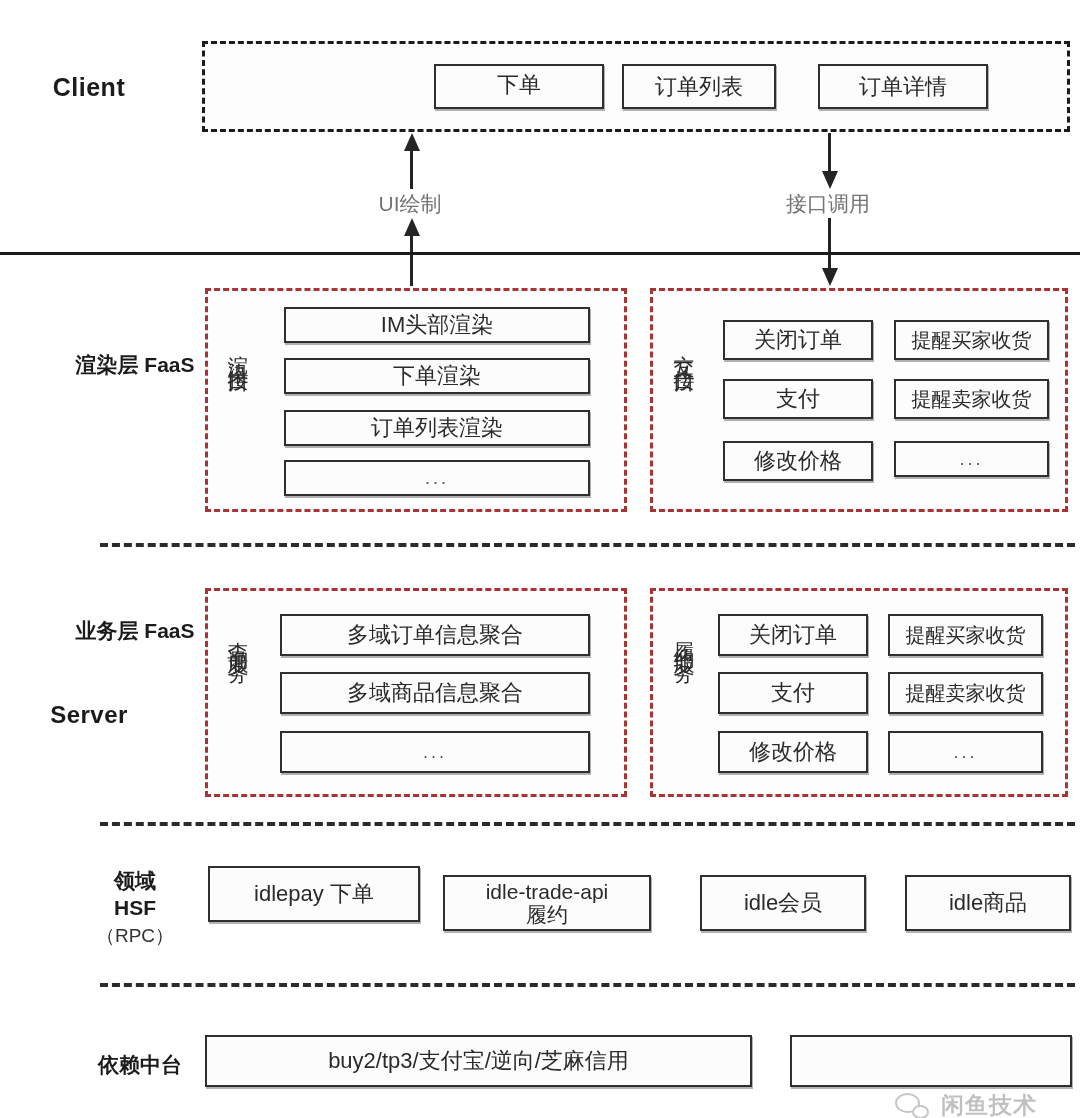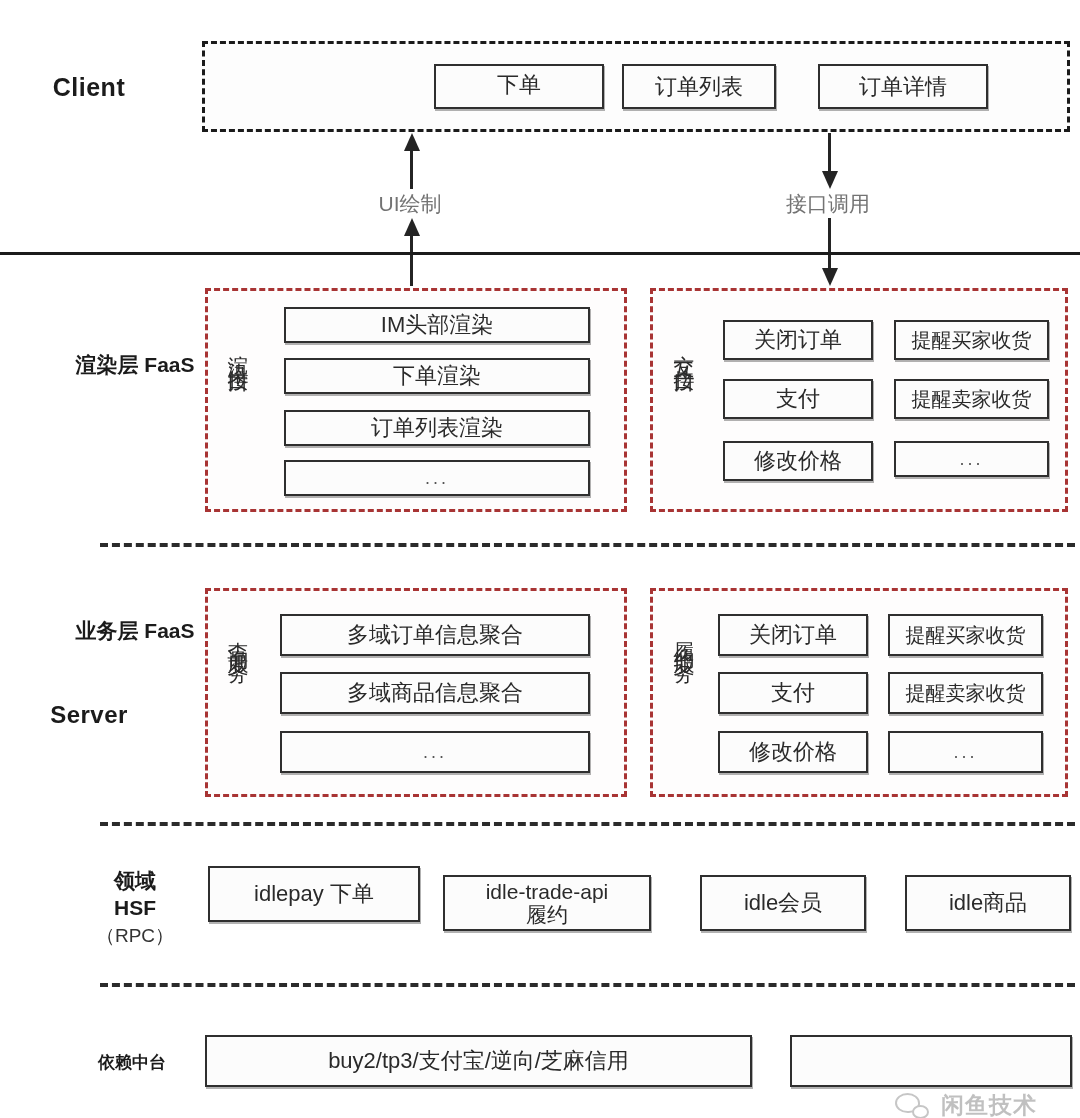--- a/index.html
+++ b/index.html
@@ -34,21 +34,21 @@
     position: absolute;
     text-align: center;
     color: #1b1b1b;
     font-weight: bold;
     line-height: 1.28;
   }
   #label-render  { left: 70px; top: 352px; width: 130px; font-size: 21px; }
   #label-biz     { left: 70px; top: 618px; width: 130px; font-size: 21px; }
   #label-hsf     { left: 70px; top: 868px; width: 130px; font-size: 21px; }
   #label-hsf .rpc { font-weight: normal; font-size: 19px; color: #333; }
-  #label-dep     { left: 62px; top: 1052px; width: 140px; font-size: 17px; }
+  #label-dep     { left: 70px; top: 1052px; width: 140px; font-size: 21px; }
 
   
   .rule-solid {
     position: absolute;
     left: 0; width: 1080px;
     height: 0;
     border-top: 3px solid #1b1b1b;
   }
   .rule-dashed {
     position: absolute;

